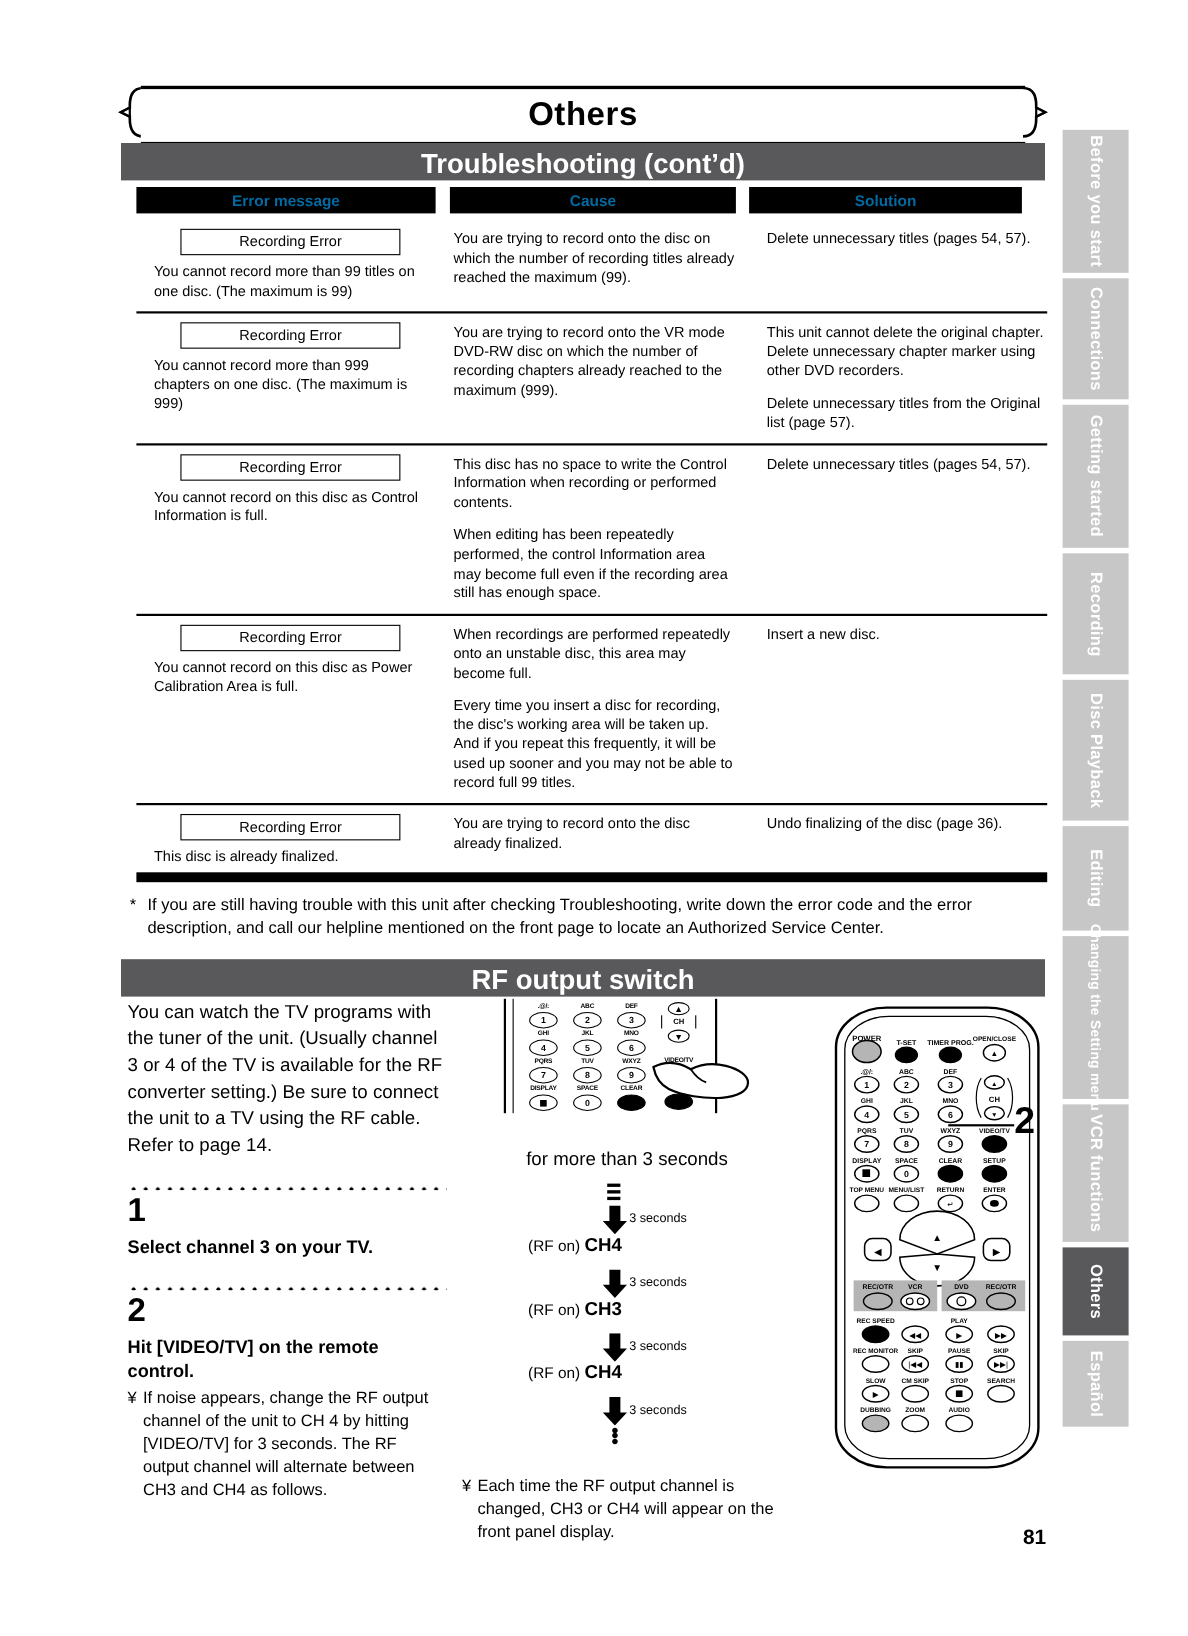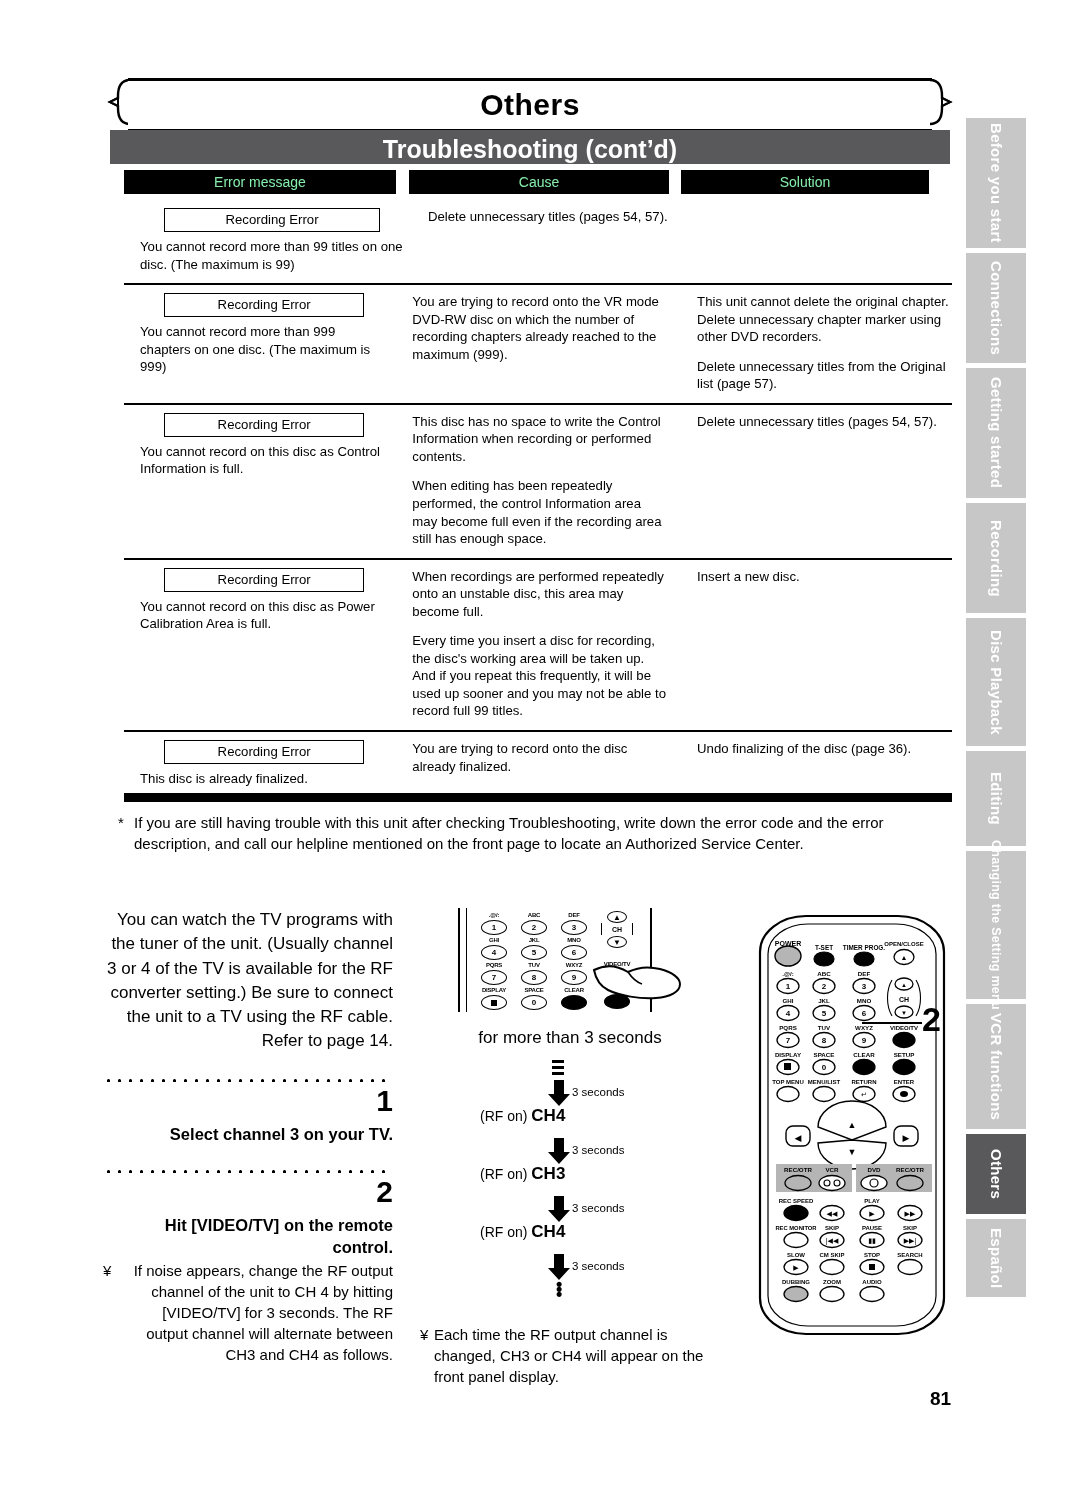--- a/index.html
+++ b/index.html
@@ -31,23 +31,23 @@
     position:absolute;background:#59595b;color:#fff;
     display:flex;align-items:flex-end;justify-content:center;
     font-size:25px;font-weight:bold;
   }
   #bar-trouble{left:110px;top:130px;width:840px;height:34px;}
   #bar-rf{left:110px;top:872px;width:840px;height:34px;}
 
   
   .thead{position:absolute;left:124px;top:170px;width:828px;height:24px;}
   .th{
-    position:absolute;top:0;height:24px;background:#000;color:#86efac;
+    position:absolute;top:0;height:24px;background:#000;color:#0369a1;
     display:flex;align-items:center;justify-content:center;
-    font-size:14px;font-weight:normal;
+    font-size:14px;font-weight:bold;
   }
   #th-error{left:0;width:272px;}
   #th-cause{left:285px;width:260px;}
   #th-solution{left:557px;width:248px;}
 
   .tbody{position:absolute;left:124px;top:200px;width:828px;}
   .trow{position:relative;display:flex;border-bottom:2px solid #000;padding:8px 0 10px 0;}
   .trow:last-child{border-bottom:none;}
   .cell{font-size:13.2px;line-height:1.33;margin-left:16px;}
   .c-error{width:272px;padding-right:8px;box-sizing:border-box;}
@@ -67,21 +67,21 @@
 
   
   .footnote{
     position:absolute;left:118px;top:812px;width:838px;
     font-size:15px;line-height:1.42;
   }
   .footnote .star{position:absolute;left:0;top:0;}
   .footnote .ftext{display:block;padding-left:16px;}
 
   
-  .rf-left{position:absolute;left:103px;top:908px;width:290px;text-align:right;}
+  .rf-left{position:absolute;left:116px;top:908px;width:290px;}
   .rf-intro{font-size:17px;line-height:1.43;margin:0;}
   .dots{height:10px;margin:18px 0 2px 0;
     background-image:radial-gradient(circle, #000 1.7px, transparent 1.9px);
     background-size:11px 10px;background-repeat:repeat-x;background-position:0 4px;}
   .stepnum{font-size:30px;font-weight:bold;line-height:1;margin:4px 0 8px 0;}
   .steptitle{font-size:16.5px;font-weight:bold;line-height:1.3;margin:0;}
   .note{font-size:15px;line-height:1.4;margin:2px 0 0 0;position:relative;padding-left:14px;}
   .note .yen{position:absolute;left:0;top:0;}
 
   
@@ -93,21 +93,21 @@
   .kp-row{display:flex;height:25px;align-items:flex-end;}
   .kp-key{width:40px;text-align:center;position:relative;}
   .kp-lbl{font-size:6px;font-weight:bold;letter-spacing:-.2px;line-height:7px;}
   .kp-btn{width:24px;height:13px;border:1.4px solid #000;border-radius:50%;margin:1px auto 0 auto;
     display:flex;align-items:center;justify-content:center;font-size:8px;font-weight:bold;background:#fff;}
   .kp-btn.filled{background:#000;color:#fff;}
   .kp-btn.sq{position:relative;}
   .kp-btn.sq::after{content:"";position:absolute;width:6px;height:6px;background:#000;}
   .hand{position:absolute;left:152px;top:44px;width:90px;height:50px;}
 
-  .for-more{text-align:center;font-size:17px;line-height:1.4;margin:8px 0 0 0;}
+  .for-more{text-align:center;font-size:17px;line-height:1.4;margin:24px 0 0 0;}
   .flow{margin-top:10px;position:relative;width:300px;}
   .flow-row{position:relative;height:46px;}
   .flow-arrow{position:absolute;left:128px;top:0;}
   .flow-sec{position:absolute;left:152px;top:6px;font-size:11.5px;}
   .flow-label{position:absolute;left:60px;top:0;font-size:14px;}
   .flow-label b{font-size:17px;font-weight:bold;}
   .vdots{position:absolute;left:136px;top:4px;font-size:18px;font-weight:bold;line-height:5px;}
   .eq3{position:absolute;left:132px;top:0;width:12px;}
   .eq3 i{display:block;height:3px;background:#000;margin-bottom:3px;}
   .midnote{font-size:15px;line-height:1.4;margin:6px 0 0 0;position:relative;padding-left:14px;}
@@ -163,20 +163,23 @@
     <div class="th" id="th-solution">Solution</div>
   </div>
 
   <div class="tbody">
 
     <div class="trow">
       <div class="cell c-error">
         <div class="errbox">Recording Error</div>
         <p class="errdesc">You cannot record more than 99 titles on one disc. (The maximum is 99)</p>
       </div>
+      <div class="cell c-cause">
+        <p class="para">You are trying to record onto the disc on which the number of recording titles already reached the maximum (99).</p>
+      </div>
       <div class="cell c-solution">
         <p class="para">Delete unnecessary titles (pages 54, 57).</p>
       </div>
     </div>
 
     <div class="trow">
       <div class="cell c-error">
         <div class="errbox">Recording Error</div>
         <p class="errdesc">You cannot record more than 999 chapters on one disc. (The maximum is 999)</p>
       </div>
@@ -231,20 +234,23 @@
     </div>
   </div>
 
   <div class="table-endbar" style="top:793px;"></div>
 
   <div class="footnote">
     <span class="star">*</span>
     <span class="ftext">If you are still having trouble with this unit after checking Troubleshooting, write down the error code and the error description, and call our helpline mentioned on the front page to locate an Authorized Service Center.</span>
   </div>
 
+  <div class="sectionbar" id="bar-rf">
+    <span>RF output switch</span>
+  </div>
 
   <div class="rf-left">
     <p class="rf-intro">You can watch the TV programs with the tuner of the unit. (Usually channel 3 or 4 of the TV is available for the RF converter setting.) Be sure to connect the unit to a TV using the RF cable. Refer to page 14.</p>
 
     <div class="dots"></div>
     <div class="stepnum">1</div>
     <p class="steptitle">Select channel 3 on your TV.</p>
 
     <div class="dots"></div>
     <div class="stepnum">2</div>

